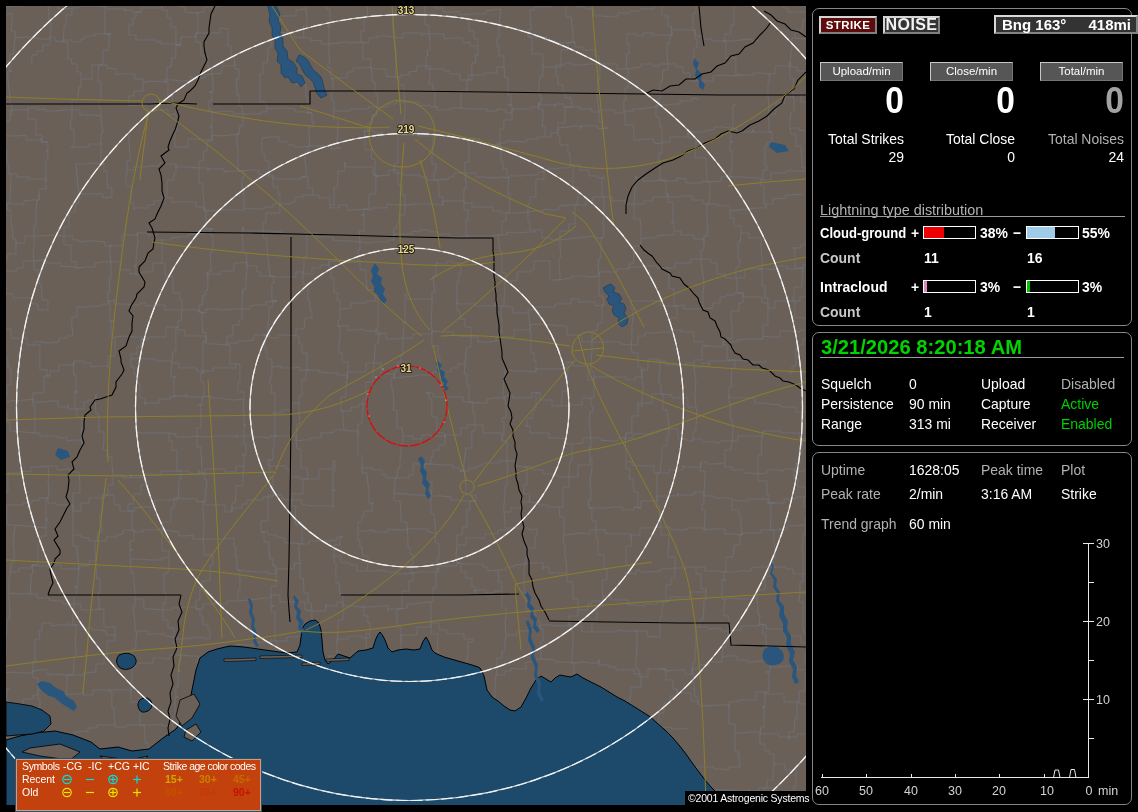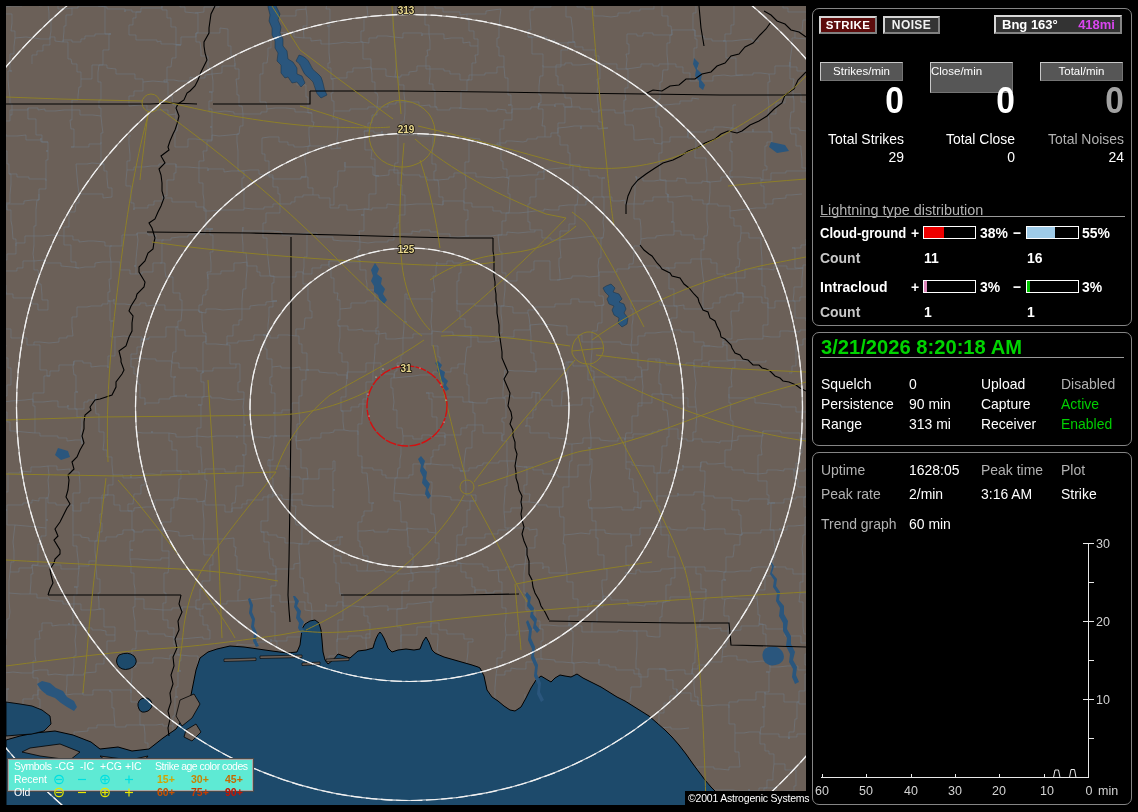--- a/index.html
+++ b/index.html
@@ -166,21 +166,21 @@
       </g>
 <g font-family="Liberation Sans" font-size="10" font-weight="bold" fill="#ead98f" text-anchor="middle" stroke="#141008" stroke-width="1.7" paint-order="stroke" stroke-linejoin="round">
 <text x="406" y="14">313</text>
 <text x="406" y="133">219</text>
 <text x="406" y="253">125</text>
 <text x="406" y="372">31</text>
 </g>
 </g>
 
 </svg>
-<div class="abs" style="left:8px;top:759px;width:245px;height:32px;background:#5eead4;border:1px solid #a8a8a8;outline:1px solid #4a4a4a">
+<div class="abs" style="left:16px;top:759px;width:245px;height:52px;background:#c2410c;border:1px solid #a8a8a8;outline:1px solid #4a4a4a">
 <svg width="243" height="42" style="position:absolute;left:0;top:0">
 <g font-family="Liberation Sans" font-size="10.5" fill="#fff">
 <text x="5" y="10" textLength="38">Symbols</text>
         <text x="46" y="10">-CG</text>
         <text x="71" y="10">-IC</text>
         <text x="91" y="10">+CG</text>
         <text x="116" y="10">+IC</text>
         <text x="146" y="10" textLength="93">Strike age color codes</text>
 <text x="5" y="23" textLength="33">Recent</text>
 <text x="5" y="36">Old</text>
@@ -212,27 +212,27 @@
         <line x1="96" y1="29.5" x2="96" y2="35.5"></line>
 <line x1="116" y1="32.5" x2="124" y2="32.5"></line>
         <line x1="120" y1="28.5" x2="120" y2="36.5"></line>
 </g>
 </svg>
 </div>
 
 <div class="abs" style="left:685px;top:791px;width:121px;height:14px;background:#000;color:#fff;font-size:10.5px;line-height:14px;padding-left:3px;white-space:nowrap;letter-spacing:-0.2px">©2001 Astrogenic Systems</div>
 <div class="panel" style="left:812px;top:8px;width:320px;height:318px"></div>
 <div class="abs" style="left:819px;top:16px;width:58px;height:18px;background:#5c0c0c;border:2px outset #d4d4d4;color:#fff;font-weight:bold;font-size:11.5px;text-align:center;line-height:14px;letter-spacing:0.4px">STRIKE</div>
-<div class="abs" style="left:883px;top:16px;width:57px;height:18px;background:#343434;border:2px outset #d4d4d4;color:#f2f2f2;font-weight:bold;font-size:12px;text-align:center;line-height:14px;letter-spacing:0.4px">NOISE</div>
-<div class="abs" style="left:994px;top:15px;width:128px;height:19px;background:#333;border:2px outset #d8d8d8;font-weight:bold;font-size:13px;line-height:15px">
+<div class="abs" style="left:883px;top:16px;width:57px;height:18px;background:#343434;border:2px outset #d4d4d4;color:#f2f2f2;font-weight:bold;font-size:16px;text-align:center;line-height:14px;letter-spacing:0.4px">NOISE</div>
+<div class="abs" style="left:994px;top:15px;width:144px;height:19px;background:#333;border:2px outset #d8d8d8;font-weight:bold;font-size:15px;line-height:15px">
  <span style="position:absolute;left:6px;color:#fff">Bng 163°</span>
-    <span style="position:absolute;right:5px;color:#d946ef">418mi</span>
+    <span style="position:absolute;right:5px;color:#ffffff">418mi</span>
 </div>
-<div class="abs" style="left:820px;top:62px;width:83px;height:19px;background:#565656;border:1px outset #c8c8c8;color:#fff;font-size:11.5px;text-align:center;line-height:17px">Strikes/min</div>
-<div class="abs" style="left:930px;top:62px;width:83px;height:31px;background:#565656;border:1px outset #c8c8c8;color:#fff;font-size:11.5px;line-height:17px">Close/min</div>
+<div class="abs" style="left:820px;top:62px;width:83px;height:19px;background:#565656;border:1px outset #c8c8c8;color:#fff;font-size:11.5px;text-align:center;line-height:17px">Upload/min</div>
+<div class="abs" style="left:930px;top:62px;width:83px;height:19px;background:#565656;border:1px outset #c8c8c8;color:#fff;font-size:11.5px;text-align:center;line-height:17px">Close/min</div>
 <div class="abs" style="left:1040px;top:62px;width:83px;height:19px;background:#565656;border:1px outset #c8c8c8;color:#fff;font-size:11.5px;text-align:center;line-height:17px">Total/min</div>
 <div class="txt bold rt" style="left:824px;top:87px;width:80px;font-size:36px;line-height:27px">0</div>
 <div class="txt bold rt" style="left:935px;top:87px;width:80px;font-size:36px;line-height:27px">0</div>
 <div class="txt bold rt" style="left:1044px;top:87px;width:80px;font-size:36px;line-height:27px;color:#a2a2a2">0</div>
 <div class="txt rt" style="left:804px;top:131px;width:100px">Total Strikes</div>
 <div class="txt rt" style="left:915px;top:131px;width:100px">Total Close</div>
 <div class="txt rt gry" style="left:1024px;top:131px;width:100px">Total Noises</div>
 <div class="txt rt" style="left:804px;top:149px;width:100px">29</div>
 <div class="txt rt" style="left:915px;top:149px;width:100px">0</div>
 <div class="txt rt" style="left:1024px;top:149px;width:100px">24</div>

